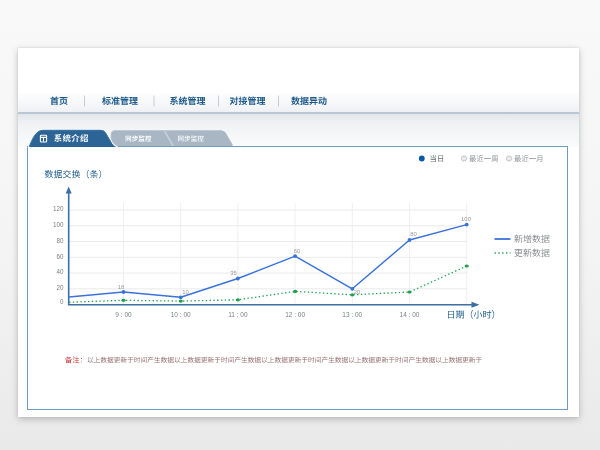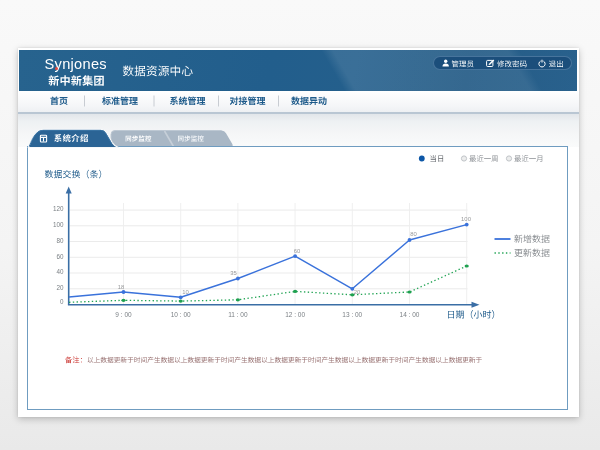--- a/index.html
+++ b/index.html
@@ -13,25 +13,20 @@
 .pill{position:absolute;left:414px;top:6.5px;width:138.5px;height:14px;border-radius:7.5px;
   background:#1b4e7b;border:1px solid rgba(160,195,225,0.33);box-sizing:border-box}
 .nav{position:absolute;left:0;top:42.5px;width:100%;height:21px;
   background:linear-gradient(180deg,#ffffff 0%,#f5f6f8 70%,#eef0f3 100%);
   border-bottom:2px solid #b9c6d3;box-sizing:content-box}
 .band{position:absolute;left:0;top:65.5px;width:100%;height:33px;
   background:linear-gradient(180deg,#e2e6ea 0%,#eef1f3 22%,#f5f6f7 60%,#fafbfb 100%)}
 </style></head>
 <body>
 <div class="page">
-  <div class="hdr">
-    <div class="logo">Synjones</div>
-    <div class="ydot"></div>
-    <div class="pill"></div>
-  </div>
   <div class="nav"></div>
   <div class="band"></div>
 </div>
 <svg width="600" height="450" viewBox="0 0 600 450" font-family="Liberation Sans, sans-serif" style="position:absolute;left:0;top:0">
     <path d="M111 147 L111 134.5 Q111 130.5 115 130.5 L221.5 130.5 Q224.5 130.5 226 133.2 L232.3 144 Q233.8 147 230 147 Z" fill="#a9b7c5"></path>
     <path d="M111 147 L111 134.5 Q111 130.5 115 130.5 L221.5 130.5" fill="none" stroke="#bdc8d3" stroke-width="1"></path>
     <path d="M164.5 131 L173.5 146.5" stroke="#c6cfd8" stroke-width="1.6" fill="none"></path>
     <path fill="#ffffff" d="M126.7 136.9V137.6H130.1V136.9ZM127.8 138.7H129V139.7H127.8ZM127.1 138.1V140.8H127.8V140.3H129.8V138.1ZM125.6 135.7V141.6H126.4V136.5H130.4V140.7C130.4 140.8 130.4 140.8 130.3 140.8C130.2 140.8 129.8 140.8 129.4 140.8C129.6 141 129.7 141.4 129.7 141.6C130.3 141.6 130.6 141.6 130.9 141.4C131.1 141.3 131.2 141.1 131.2 140.7V135.7Z M133.5 138.2C133.2 138.7 132.6 139.2 132.1 139.5C132.3 139.6 132.6 139.9 132.7 140.1C133.3 139.7 133.8 139.1 134.2 138.5ZM132.9 135.8V137.3H132V138H134.6V140H135.1C134.3 140.4 133.2 140.7 132 140.8C132.2 141 132.3 141.4 132.4 141.6C134.9 141.2 136.6 140.5 137.6 138.6L136.8 138.3C136.5 138.9 136.1 139.4 135.5 139.8V138H138V137.3H135.6V136.7H137.5V135.9H135.6V135.4H134.7V137.3H133.7V135.8Z M142.5 137.6C142.9 137.9 143.4 138.4 143.6 138.7L144.3 138.2C144 137.9 143.5 137.5 143.1 137.2ZM140.3 135.4V138.6H141.1V135.4ZM139 135.6V138.4H139.8V135.6ZM142.2 135.4C142 136.3 141.6 137.2 141.1 137.8C141.3 137.9 141.6 138.1 141.8 138.3C142 137.9 142.3 137.5 142.5 137H144.6V136.3H142.8C142.9 136 142.9 135.8 143 135.6ZM139.3 138.9V140.7H138.6V141.4H144.6V140.7H144V138.9ZM140 140.7V139.6H140.6V140.7ZM141.3 140.7V139.6H141.9V140.7ZM142.6 140.7V139.6H143.2V140.7Z M149.3 137.5C149.8 137.9 150.3 138.4 150.6 138.7L151.1 138.1C150.8 137.8 150.2 137.4 149.8 137.1ZM145.8 135.4V136.6H145.2V137.3H145.8V138.7L145.1 138.9L145.2 139.7L145.8 139.5V140.7C145.8 140.7 145.8 140.8 145.7 140.8C145.6 140.8 145.4 140.8 145.2 140.8C145.3 141 145.4 141.3 145.4 141.5C145.8 141.5 146.1 141.5 146.3 141.3C146.5 141.2 146.6 141 146.6 140.7V139.2L147.2 139L147.1 138.3L146.6 138.4V137.3H147.1V136.6H146.6V135.4ZM148.5 137.1C148.2 137.5 147.7 137.8 147.3 138.1C147.4 138.2 147.6 138.5 147.7 138.7H147.6V139.4H148.8V140.7H147.1V141.4H151.3V140.7H149.6V139.4H150.8V138.7H147.8C148.2 138.4 148.8 137.8 149.1 137.4ZM148.6 135.5C148.7 135.7 148.8 135.9 148.9 136.1H147.3V137.4H148V136.8H150.5V137.3H151.2V136.1H149.7C149.6 135.9 149.5 135.6 149.4 135.4Z"></path>
     <path fill="#f2f5f8" d="M179.1 136.9V137.6H182.4V136.9ZM180.2 138.7H181.4V139.7H180.2ZM179.5 138.1V140.8H180.2V140.3H182.2V138.1ZM178 135.7V141.6H178.8V136.5H182.8V140.7C182.8 140.8 182.8 140.8 182.7 140.8C182.6 140.8 182.2 140.8 181.8 140.8C182 141 182.1 141.4 182.1 141.6C182.7 141.6 183 141.6 183.3 141.4C183.5 141.3 183.6 141.1 183.6 140.7V135.7Z M185.9 138.2C185.6 138.7 185 139.2 184.5 139.5C184.7 139.6 185 139.9 185.1 140.1C185.7 139.7 186.2 139.1 186.6 138.5ZM185.3 135.8V137.3H184.4V138H187V140H187.5C186.7 140.4 185.6 140.7 184.4 140.8C184.6 141 184.7 141.4 184.8 141.6C187.3 141.2 189 140.5 190 138.6L189.2 138.3C188.9 138.9 188.5 139.4 187.9 139.8V138H190.4V137.3H188V136.7H189.9V135.9H188V135.4H187.1V137.3H186.1V135.8Z M194.9 137.6C195.3 137.9 195.8 138.4 196 138.7L196.7 138.2C196.4 137.9 195.9 137.5 195.5 137.2ZM192.7 135.4V138.6H193.5V135.4ZM191.4 135.6V138.4H192.2V135.6ZM194.6 135.4C194.4 136.3 194 137.2 193.5 137.8C193.7 137.9 194 138.1 194.2 138.3C194.4 137.9 194.7 137.5 194.9 137H197V136.3H195.2C195.3 136 195.3 135.8 195.4 135.6ZM191.7 138.9V140.7H191V141.4H197V140.7H196.4V138.9ZM192.4 140.7V139.6H193V140.7ZM193.7 140.7V139.6H194.3V140.7ZM195 140.7V139.6H195.6V140.7Z M201.7 137.5C202.2 137.9 202.7 138.4 203 138.7L203.5 138.1C203.2 137.8 202.6 137.4 202.2 137.1ZM198.2 135.4V136.6H197.6V137.3H198.2V138.7L197.5 138.9L197.6 139.7L198.2 139.5V140.7C198.2 140.7 198.2 140.8 198.1 140.8C198 140.8 197.8 140.8 197.6 140.8C197.7 141 197.8 141.3 197.8 141.5C198.2 141.5 198.5 141.5 198.7 141.3C198.9 141.2 198.9 141 198.9 140.7V139.2L199.6 139L199.5 138.3L198.9 138.4V137.3H199.5V136.6H198.9V135.4ZM200.9 137.1C200.6 137.5 200.1 137.8 199.7 138.1C199.8 138.2 200 138.5 200.1 138.7H200V139.4H201.2V140.7H199.5V141.4H203.7V140.7H202V139.4H203.2V138.7H200.2C200.6 138.4 201.2 137.8 201.5 137.4ZM201 135.5C201.1 135.7 201.2 135.9 201.3 136.1H199.7V137.4H200.4V136.8H202.9V137.3H203.6V136.1H202.1C202 135.9 201.9 135.6 201.8 135.4Z"></path>
     <rect x="27.5" y="146.5" width="540" height="263" fill="#ffffff" stroke="#6f9cc0" stroke-width="1"></rect>

